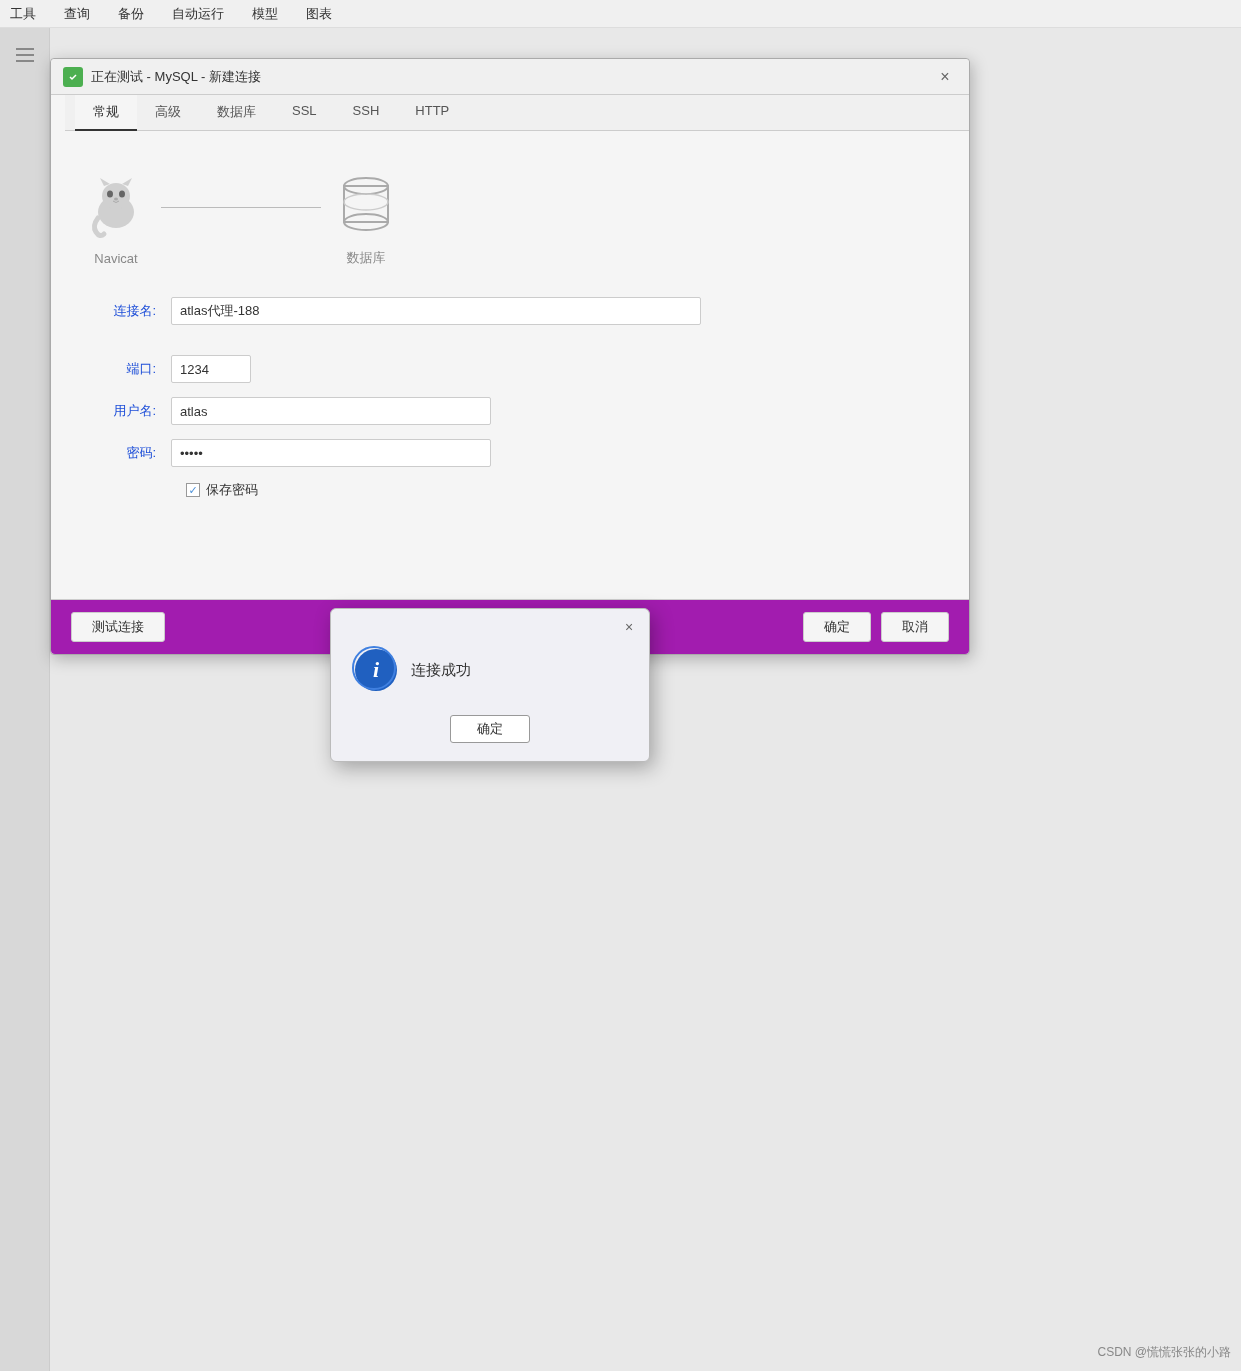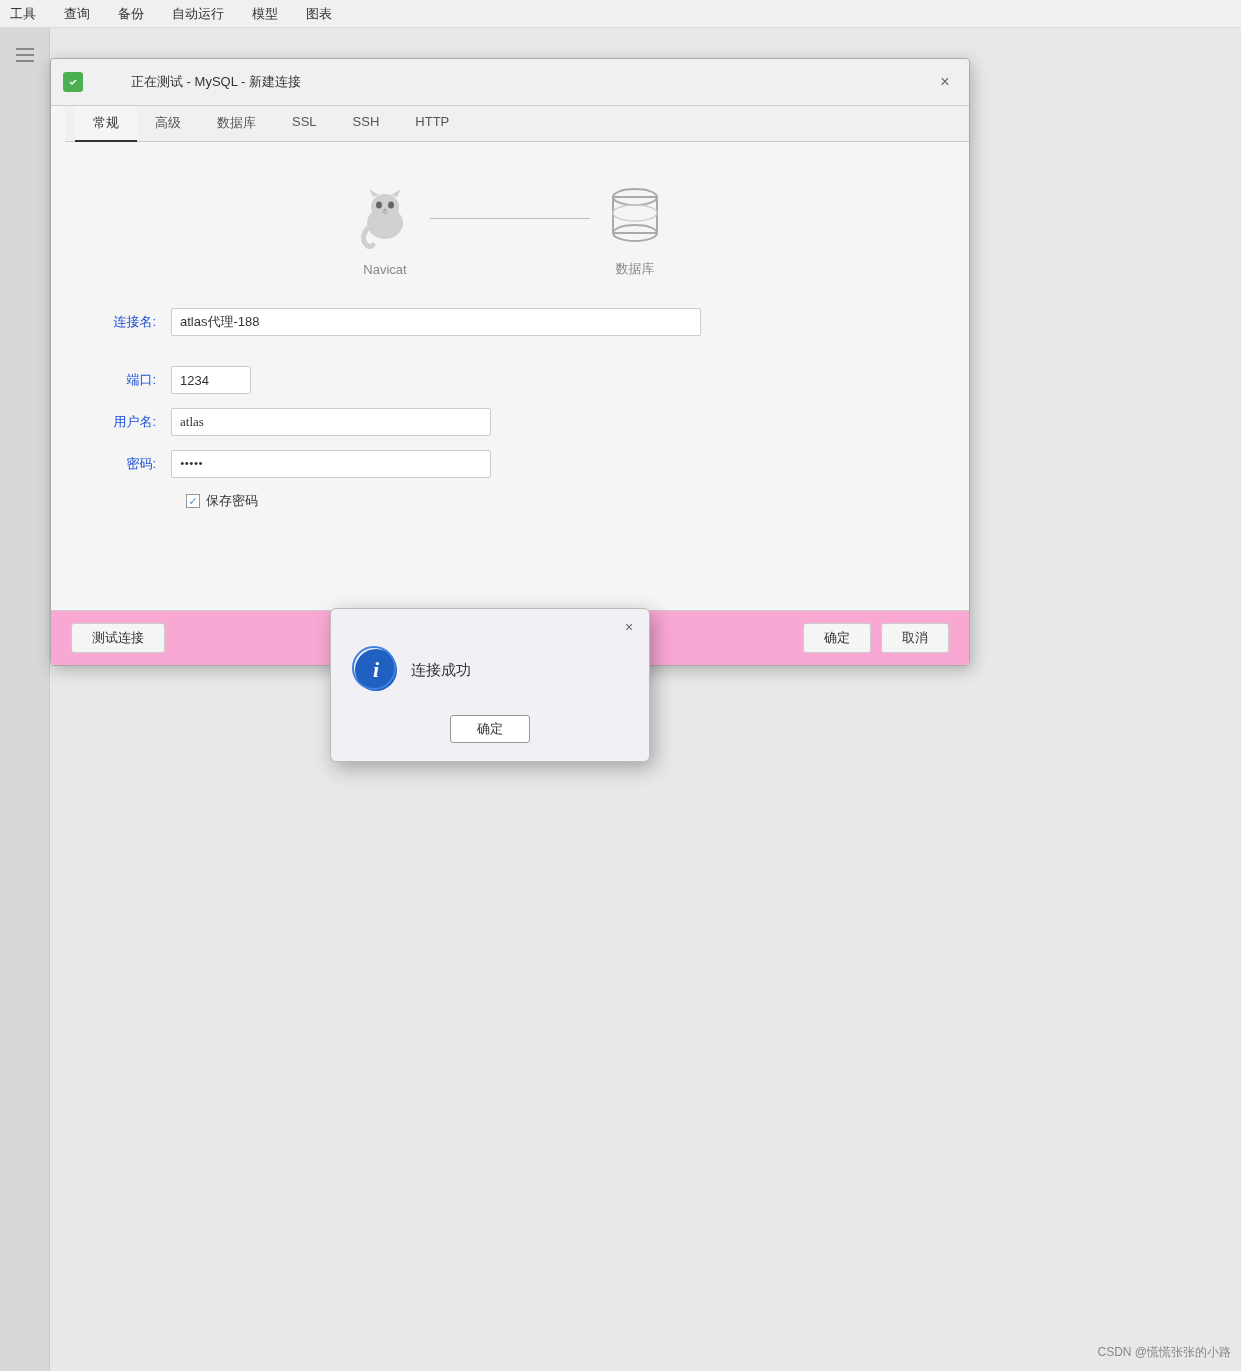--- a/index.html
+++ b/index.html
@@ -64,26 +64,25 @@
       background: #f5f5f5;
       border: 1px solid #aaa;
       border-radius: 4px;
       box-shadow: 2px 4px 16px rgba(0,0,0,0.25);
     }
 
     
     .dialog-titlebar {
       background: #f0f0f0;
       border-bottom: 1px solid #ccc;
-      height: 47px;
+      height: 36px;
       display: flex;
       align-items: center;
       padding: 1px 12px;
       border-radius: 4px 4px 0 0;
-      gap: 40px;
     }
 
     .dialog-titlebar-icon {
       width: 20px;
       height: 20px;
       background: #4CAF50;
       border-radius: 3px;
       margin-right: 8px;
       display: flex;
       align-items: center;
@@ -138,21 +137,21 @@
     
     .dialog-content {
       padding: 20px 30px;
       background: #f5f5f5;
     }
 
     
     .connection-illustration {
       display: flex;
       align-items: center;
-      justify-content: center;
+      justify-content: flex-start;
       gap: 0;
       margin: 20px 0 30px 0;
     }
 
     .illust-item {
       display: flex;
       flex-direction: column;
       align-items: center;
       gap: 8px;
     }
@@ -207,21 +206,20 @@
       max-width: 530px;
     }
 
     .form-input-short {
       width: 80px;
       flex: none;
     }
 
     .form-input-medium {
       max-width: 320px;
-      font-family: Liberation Serif, serif;
     }
 
     .form-spacer {
       height: 16px;
     }
 
     
     .checkbox-row {
       display: flex;
       align-items: center;
@@ -246,21 +244,21 @@
       font-size: 13px;
       color: #333;
     }
 
     
     .dialog-footer {
       display: flex;
       justify-content: space-between;
       align-items: center;
       padding: 12px 20px;
-      background: #f9a8d4;
+      background: #a21caf;
       border-top: 1px solid #ccc;
       border-radius: 0 0 4px 4px;
     }
 
     .footer-btn {
       height: 30px;
       padding: 0 20px;
       font-size: 13px;
       border: 1px solid #ccc;
       border-radius: 3px;

